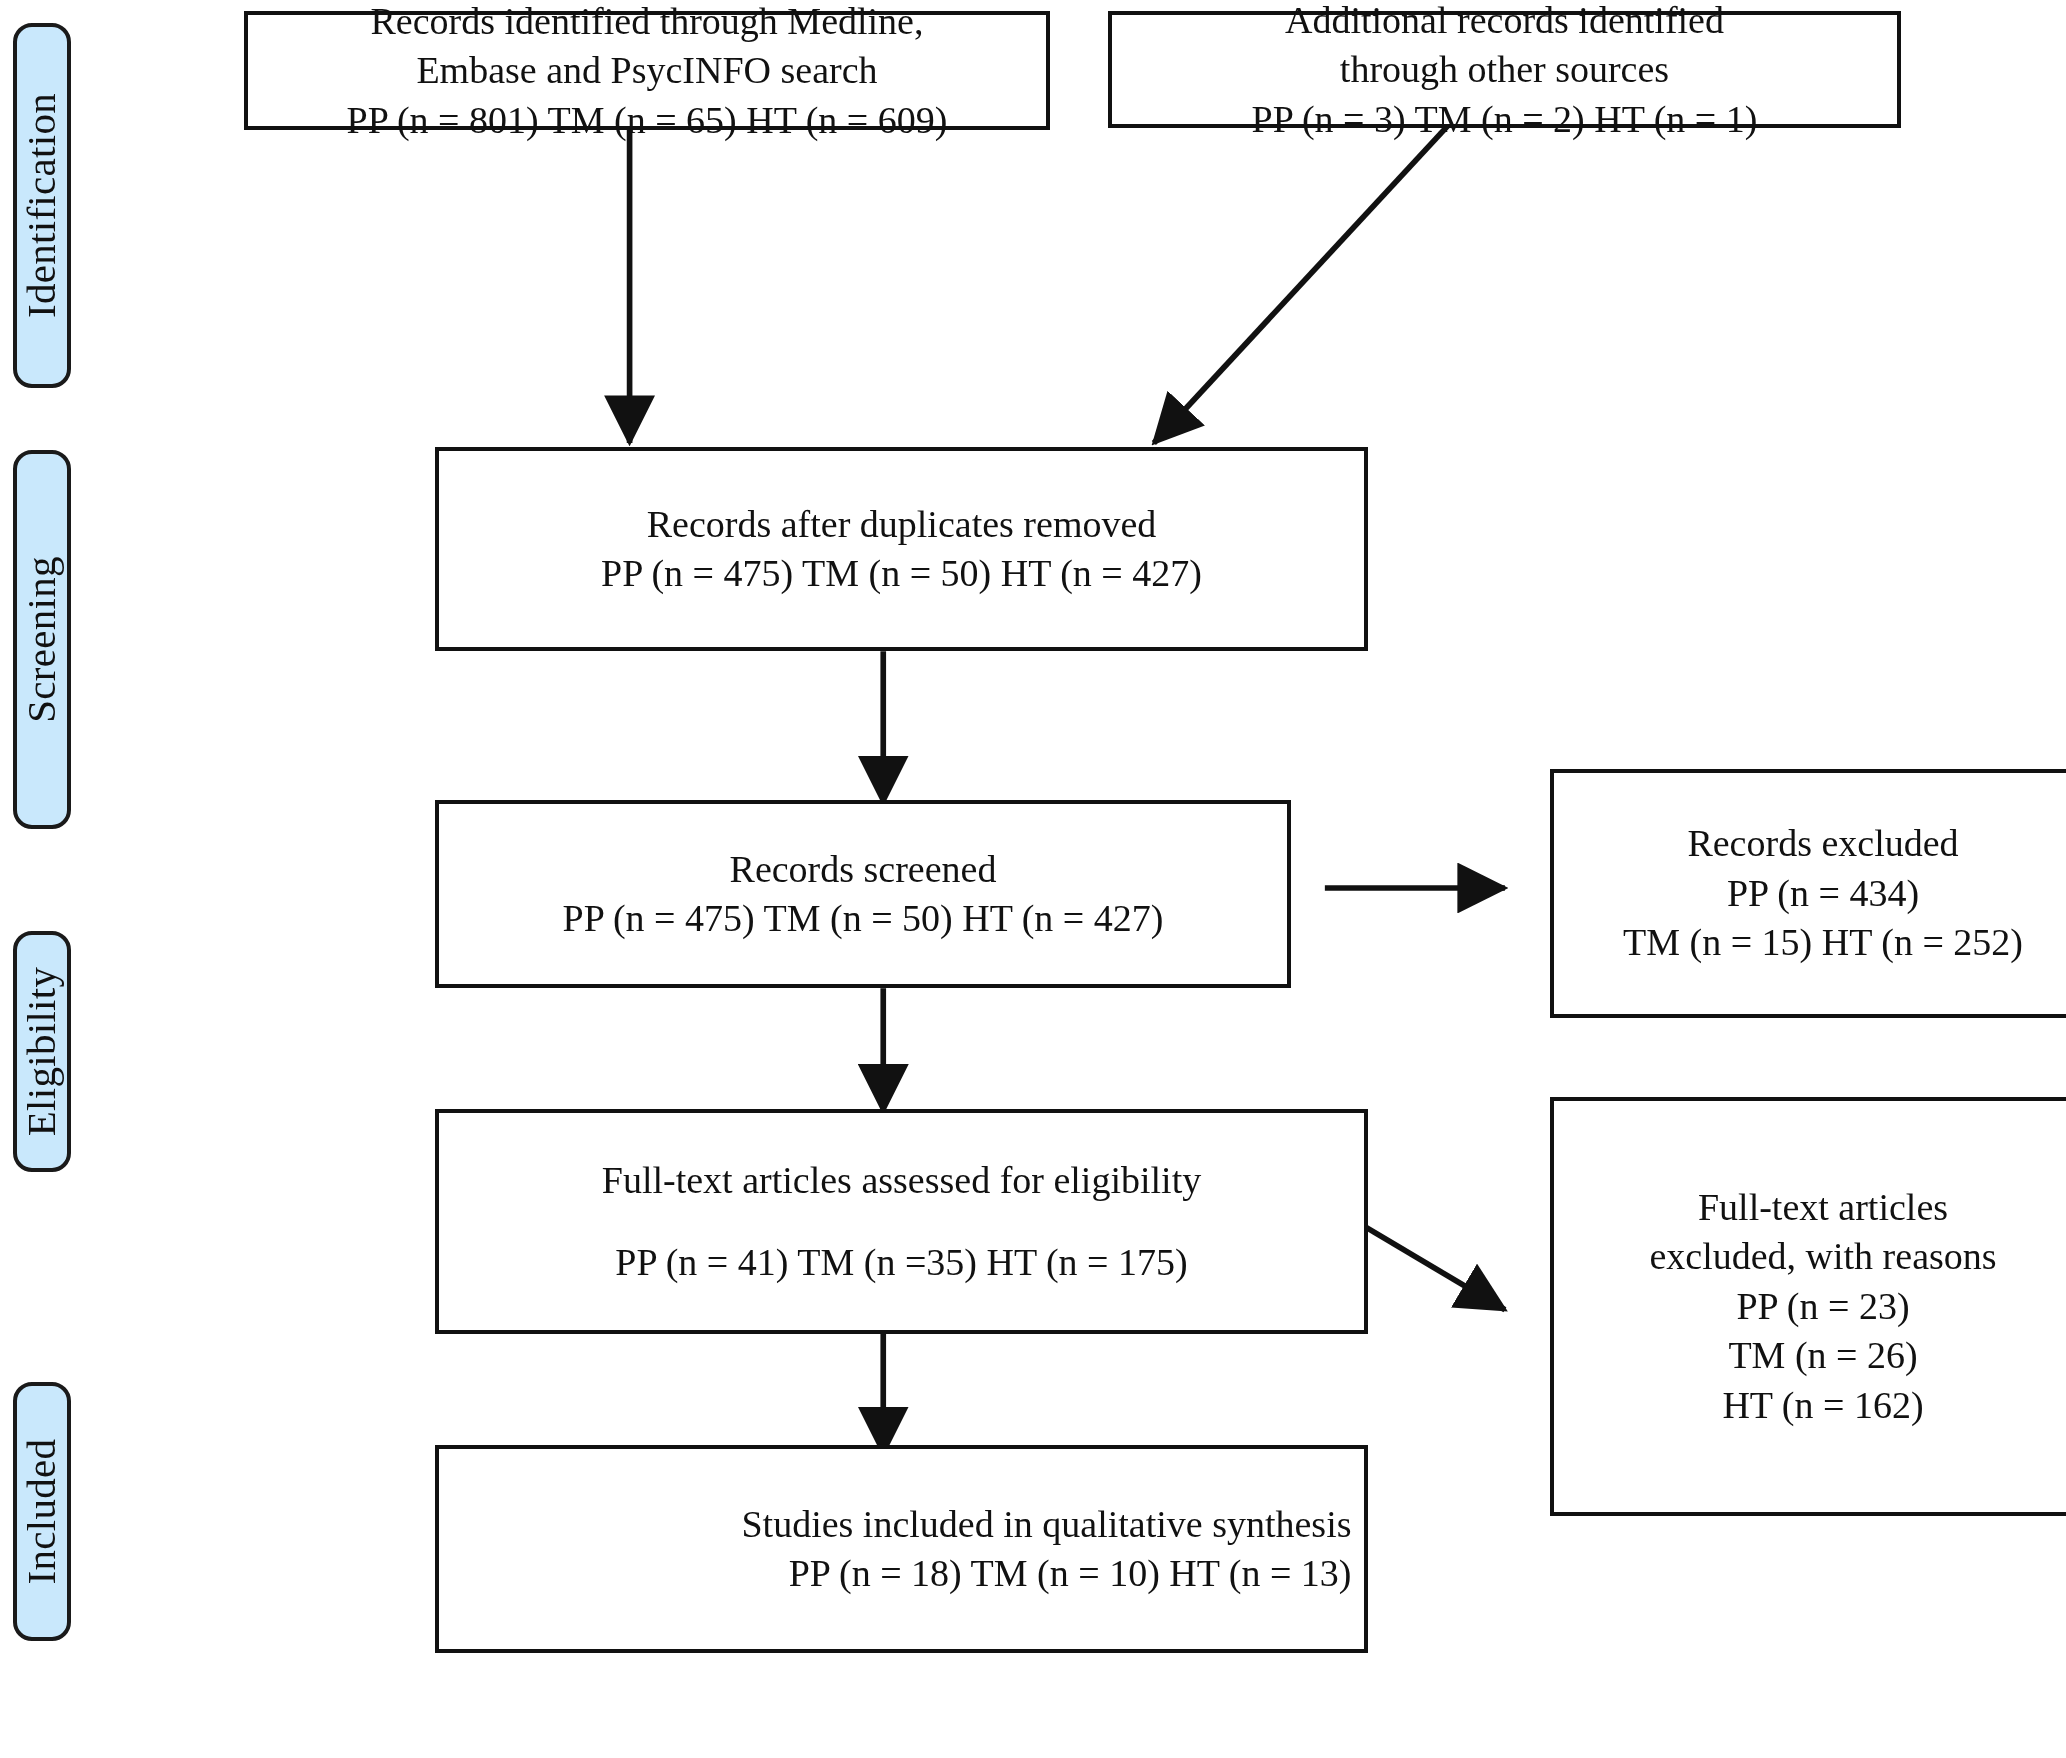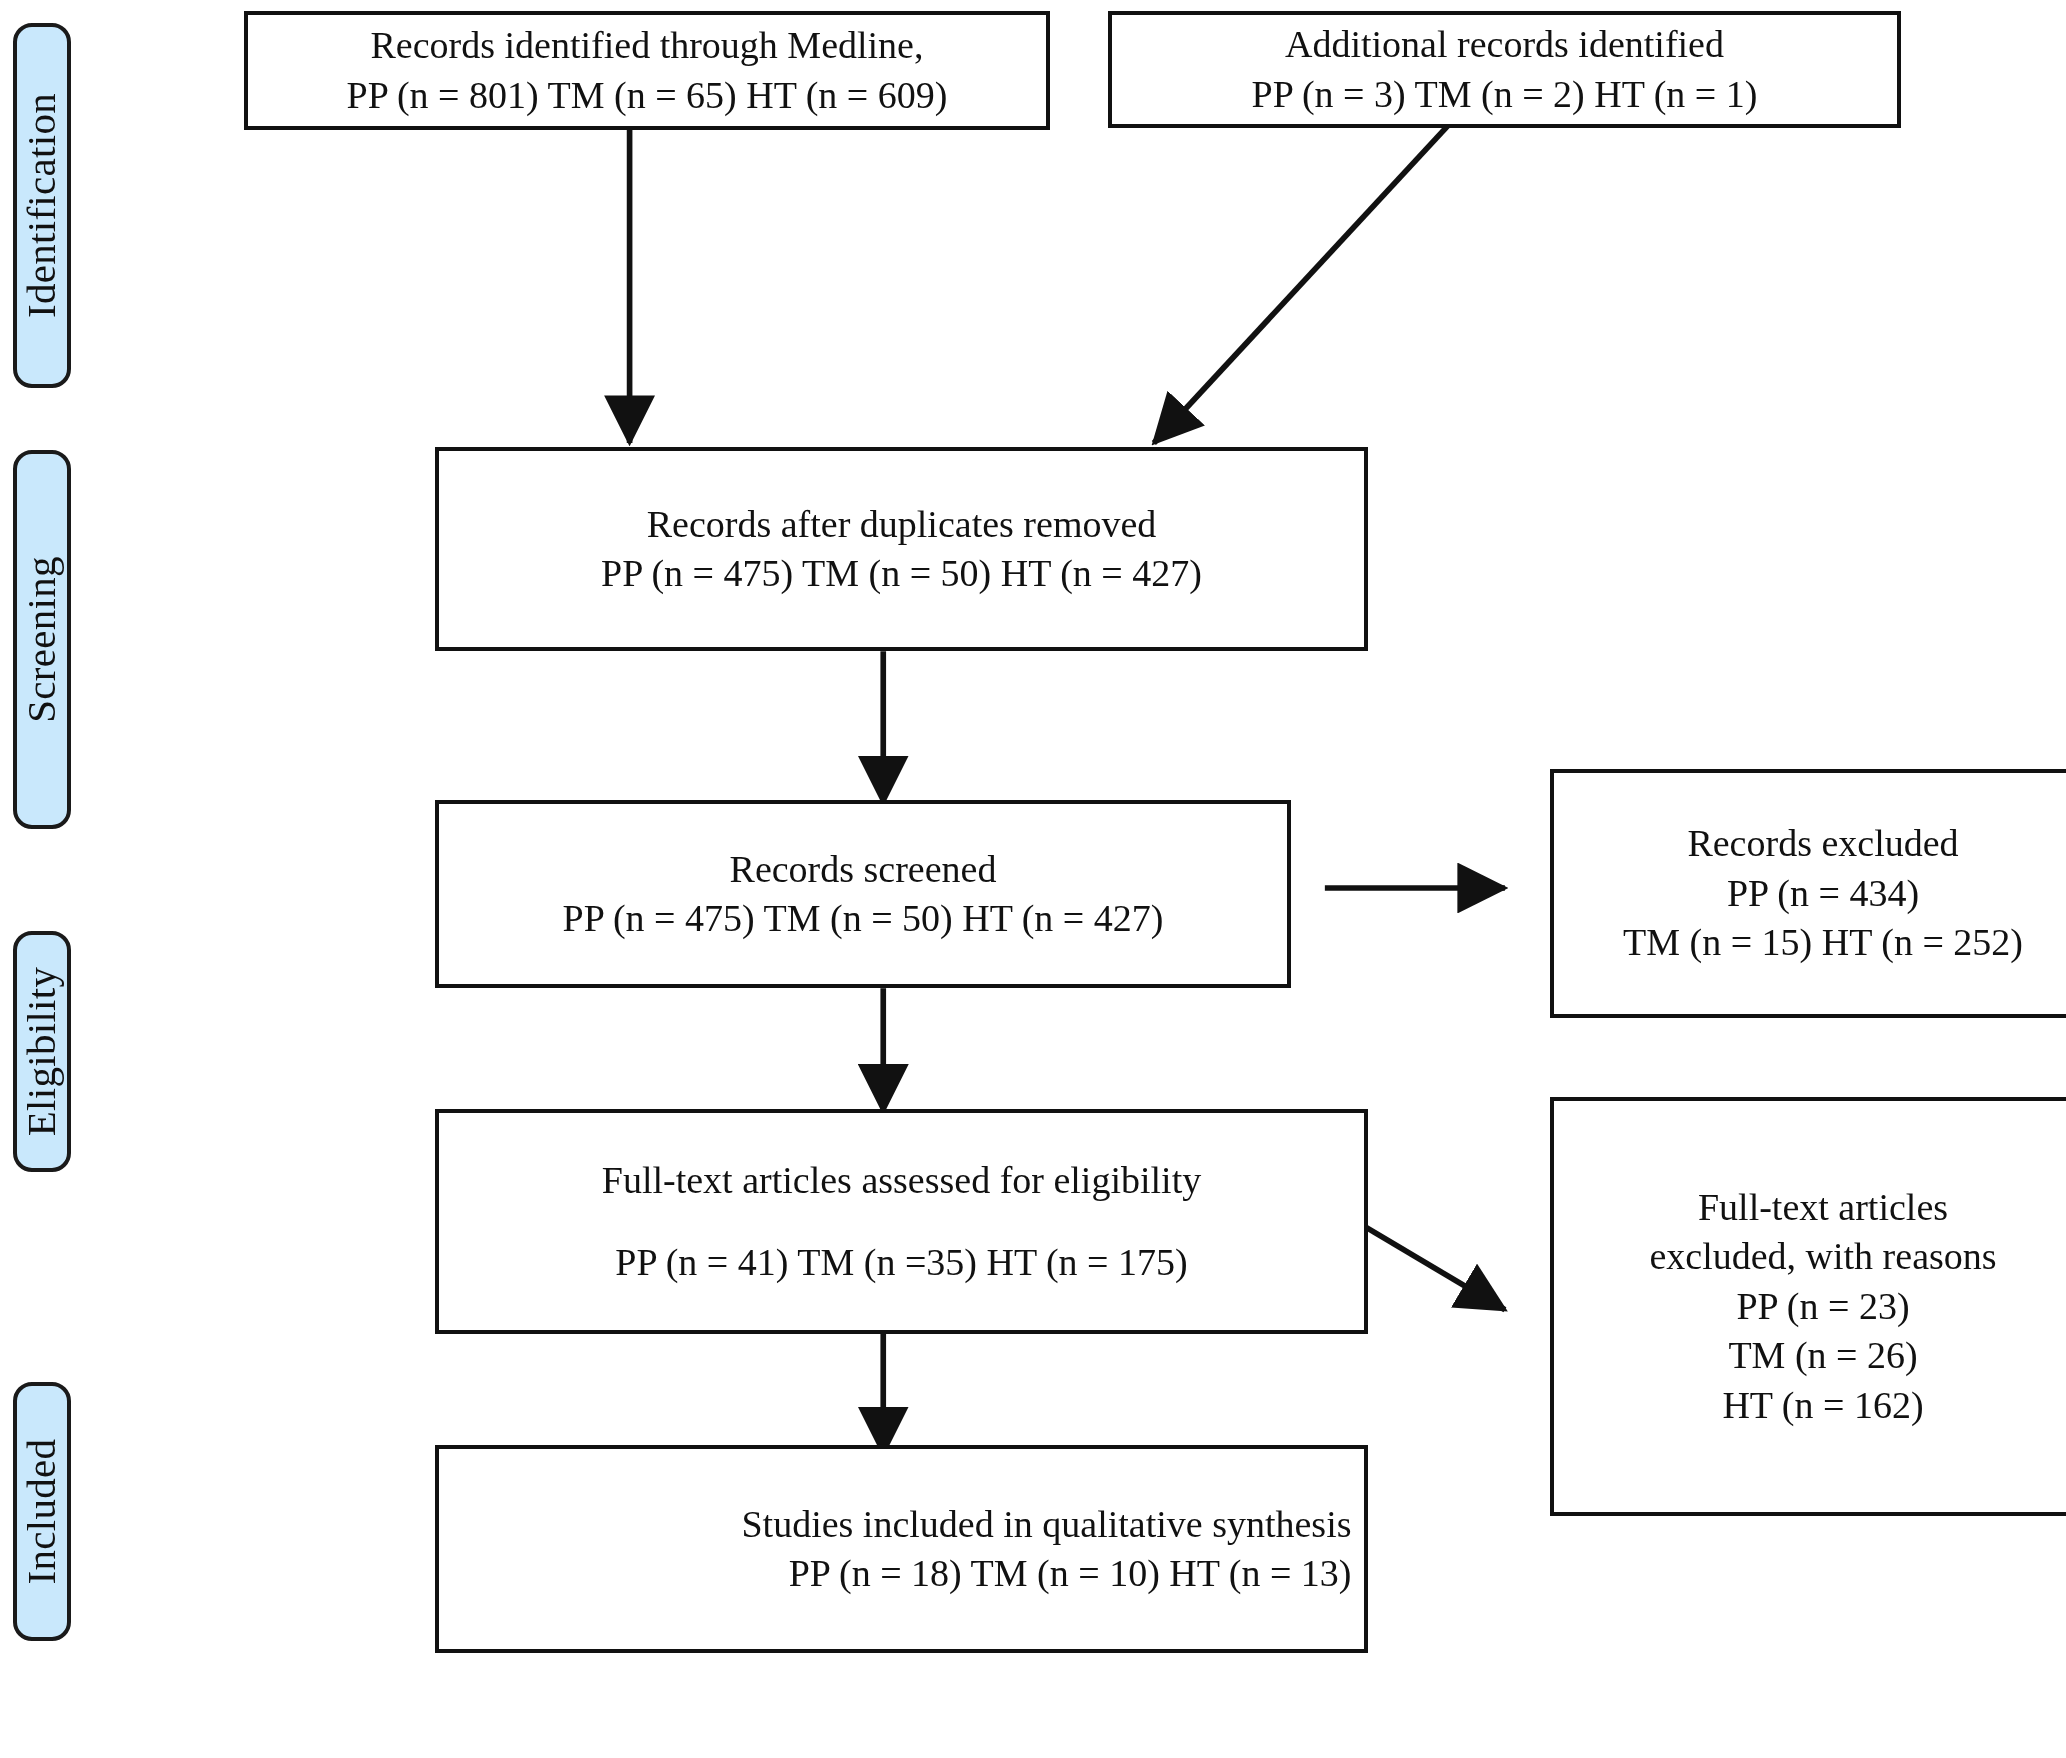--- a/index.html
+++ b/index.html
@@ -105,25 +105,27 @@
   <div class="stage-tab" style="left:12.5px; top:931px; width:58px; height:241px;">
     <span class="tab-label">Eligibility</span>
   </div>
 
   <div class="stage-tab" style="left:12.5px; top:1382px; width:58px; height:259px;">
     <span class="tab-label">Included</span>
   </div>
 
   <div class="flow-box" style="left:203px; top:11.3px; width:806px; height:119px;">
     <div class="line">Records identified through Medline,</div>
+    <div class="line">Embase and PsycINFO search</div>
     <div class="line">PP (n = 801) TM (n = 65) HT (n = 609)</div>
   </div>
 
   <div class="flow-box" style="left:1067px; top:11.3px; width:793px; height:117px;">
     <div class="line">Additional records identified</div>
+    <div class="line">through other sources</div>
     <div class="line">PP (n = 3) TM (n = 2) HT (n = 1)</div>
   </div>
 
   <div class="flow-box" style="left:394px; top:447px; width:933px; height:204px;">
     <div class="line">Records after duplicates removed</div>
     <div class="line">PP (n = 475) TM (n = 50) HT (n = 427)</div>
   </div>
 
   <div class="flow-box" style="left:394px; top:800px; width:856px; height:188px;">
     <div class="line">Records screened</div>

